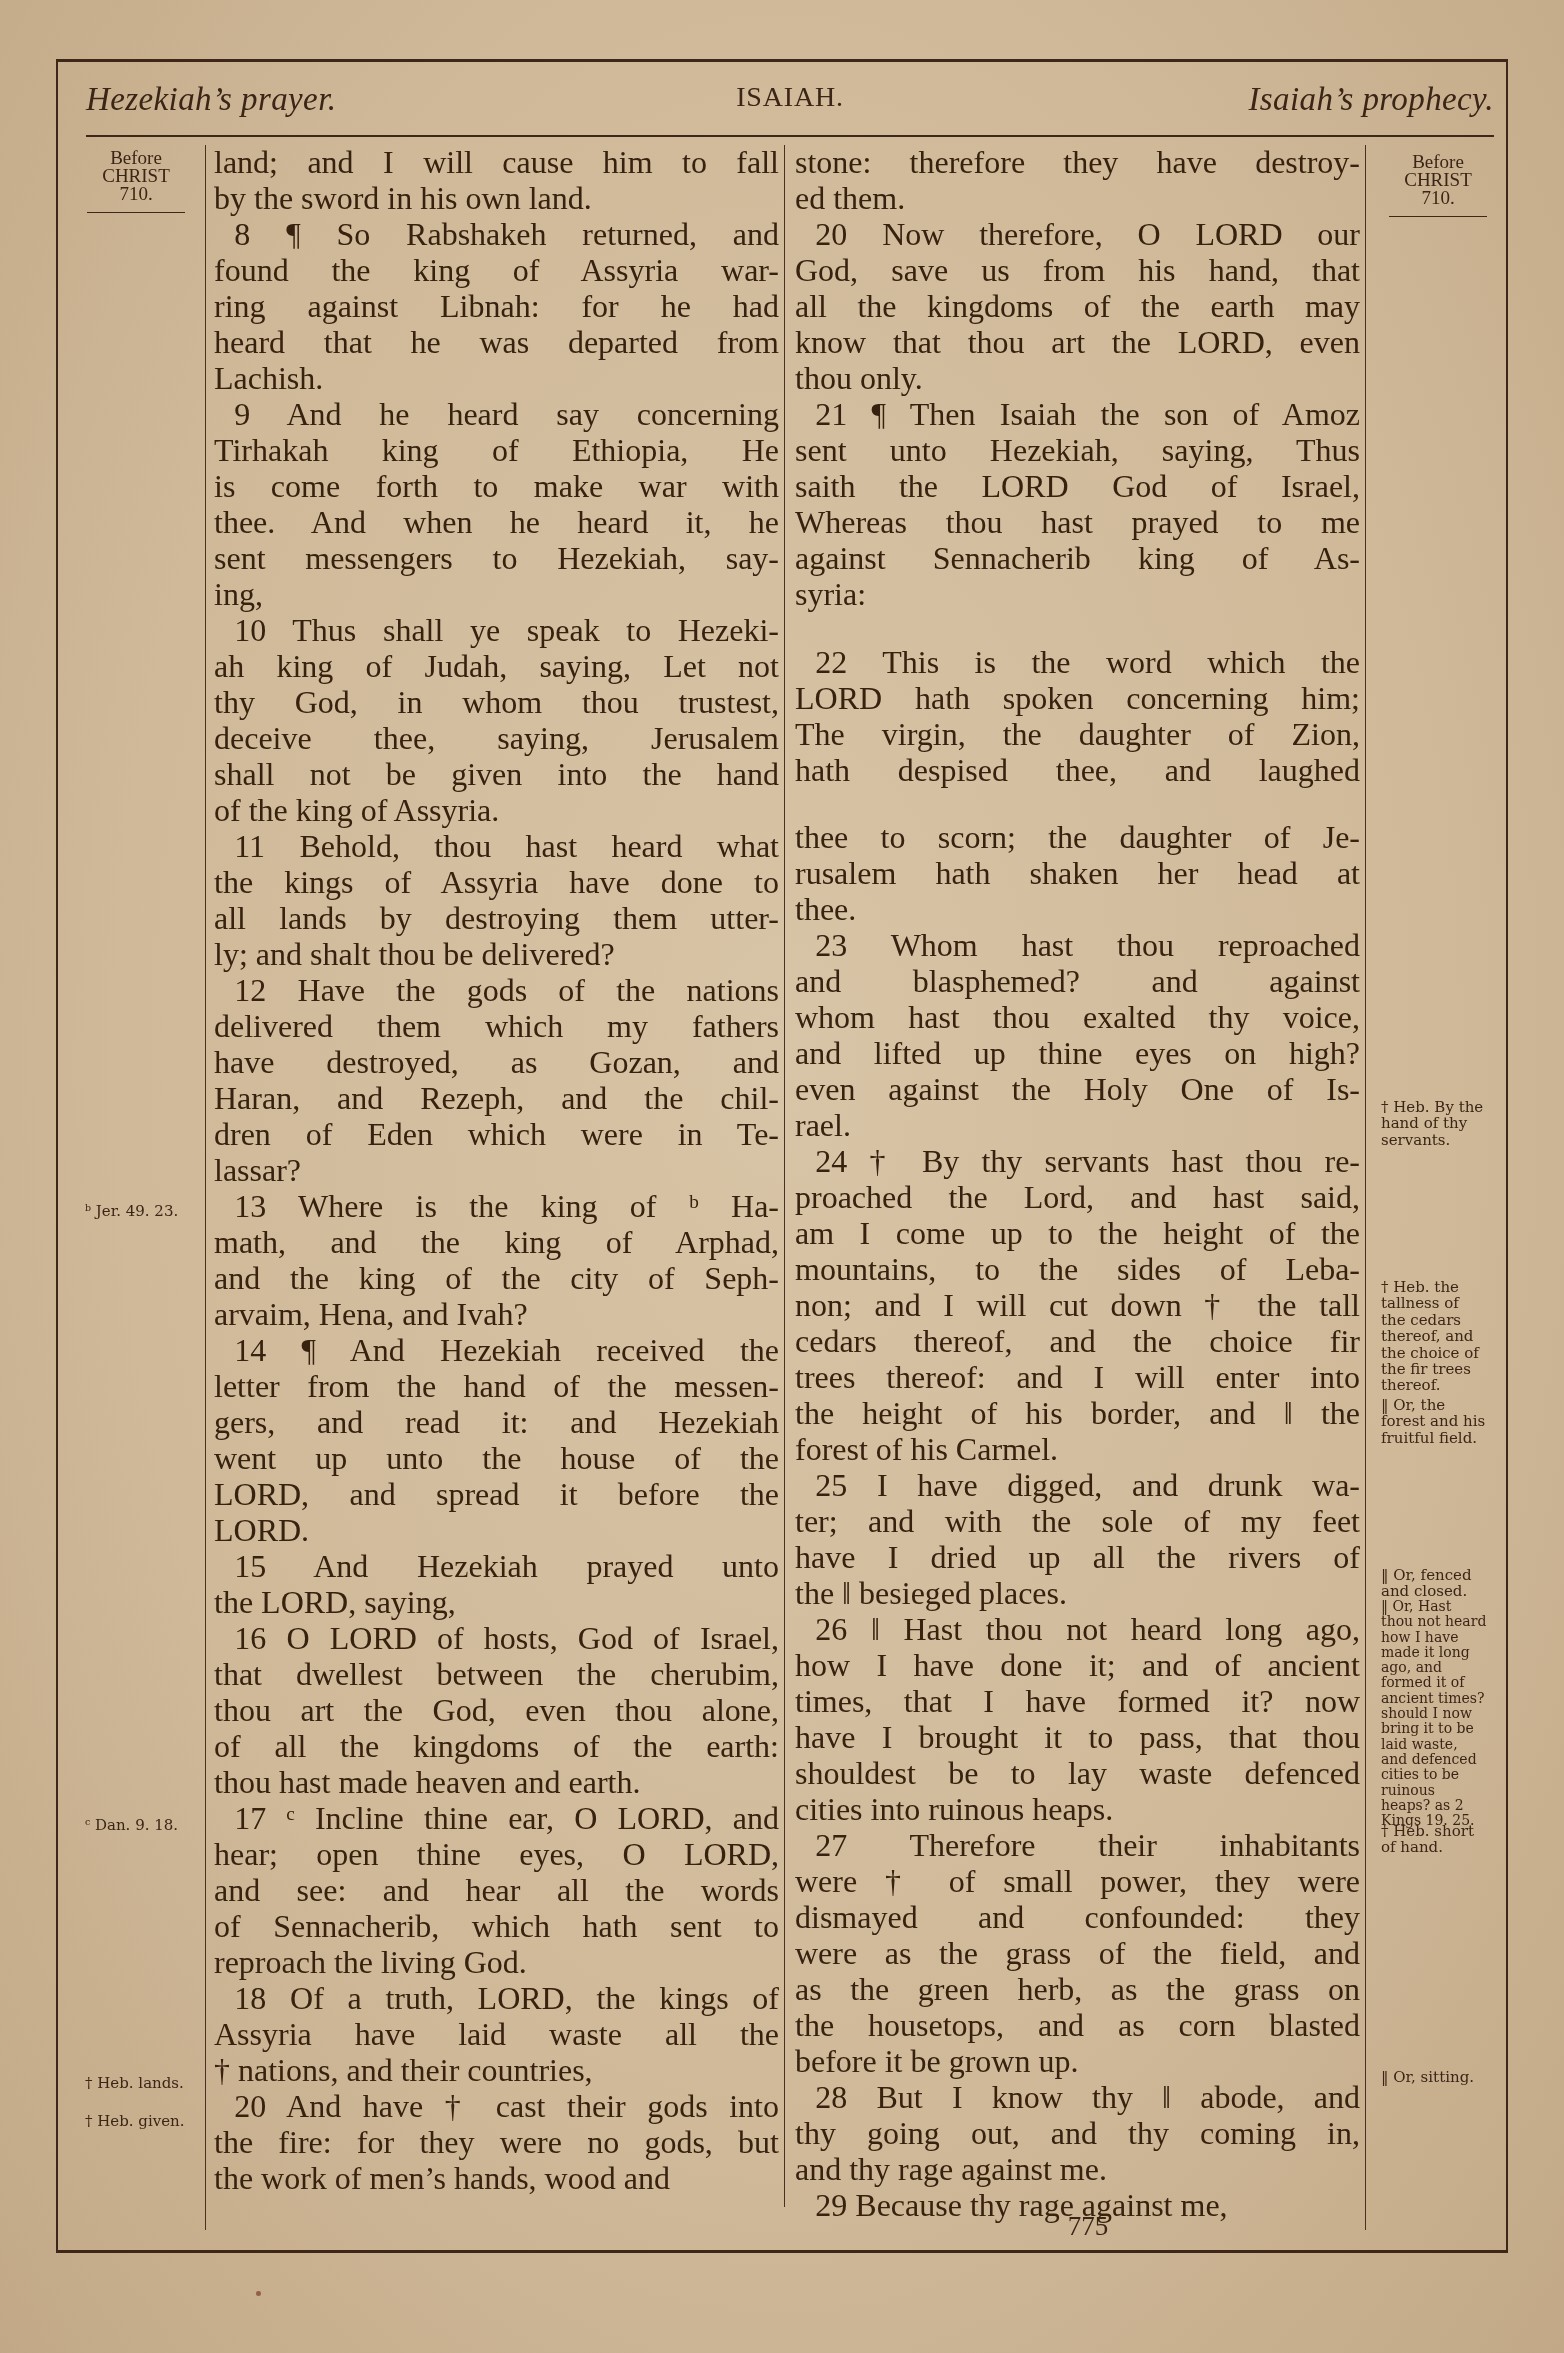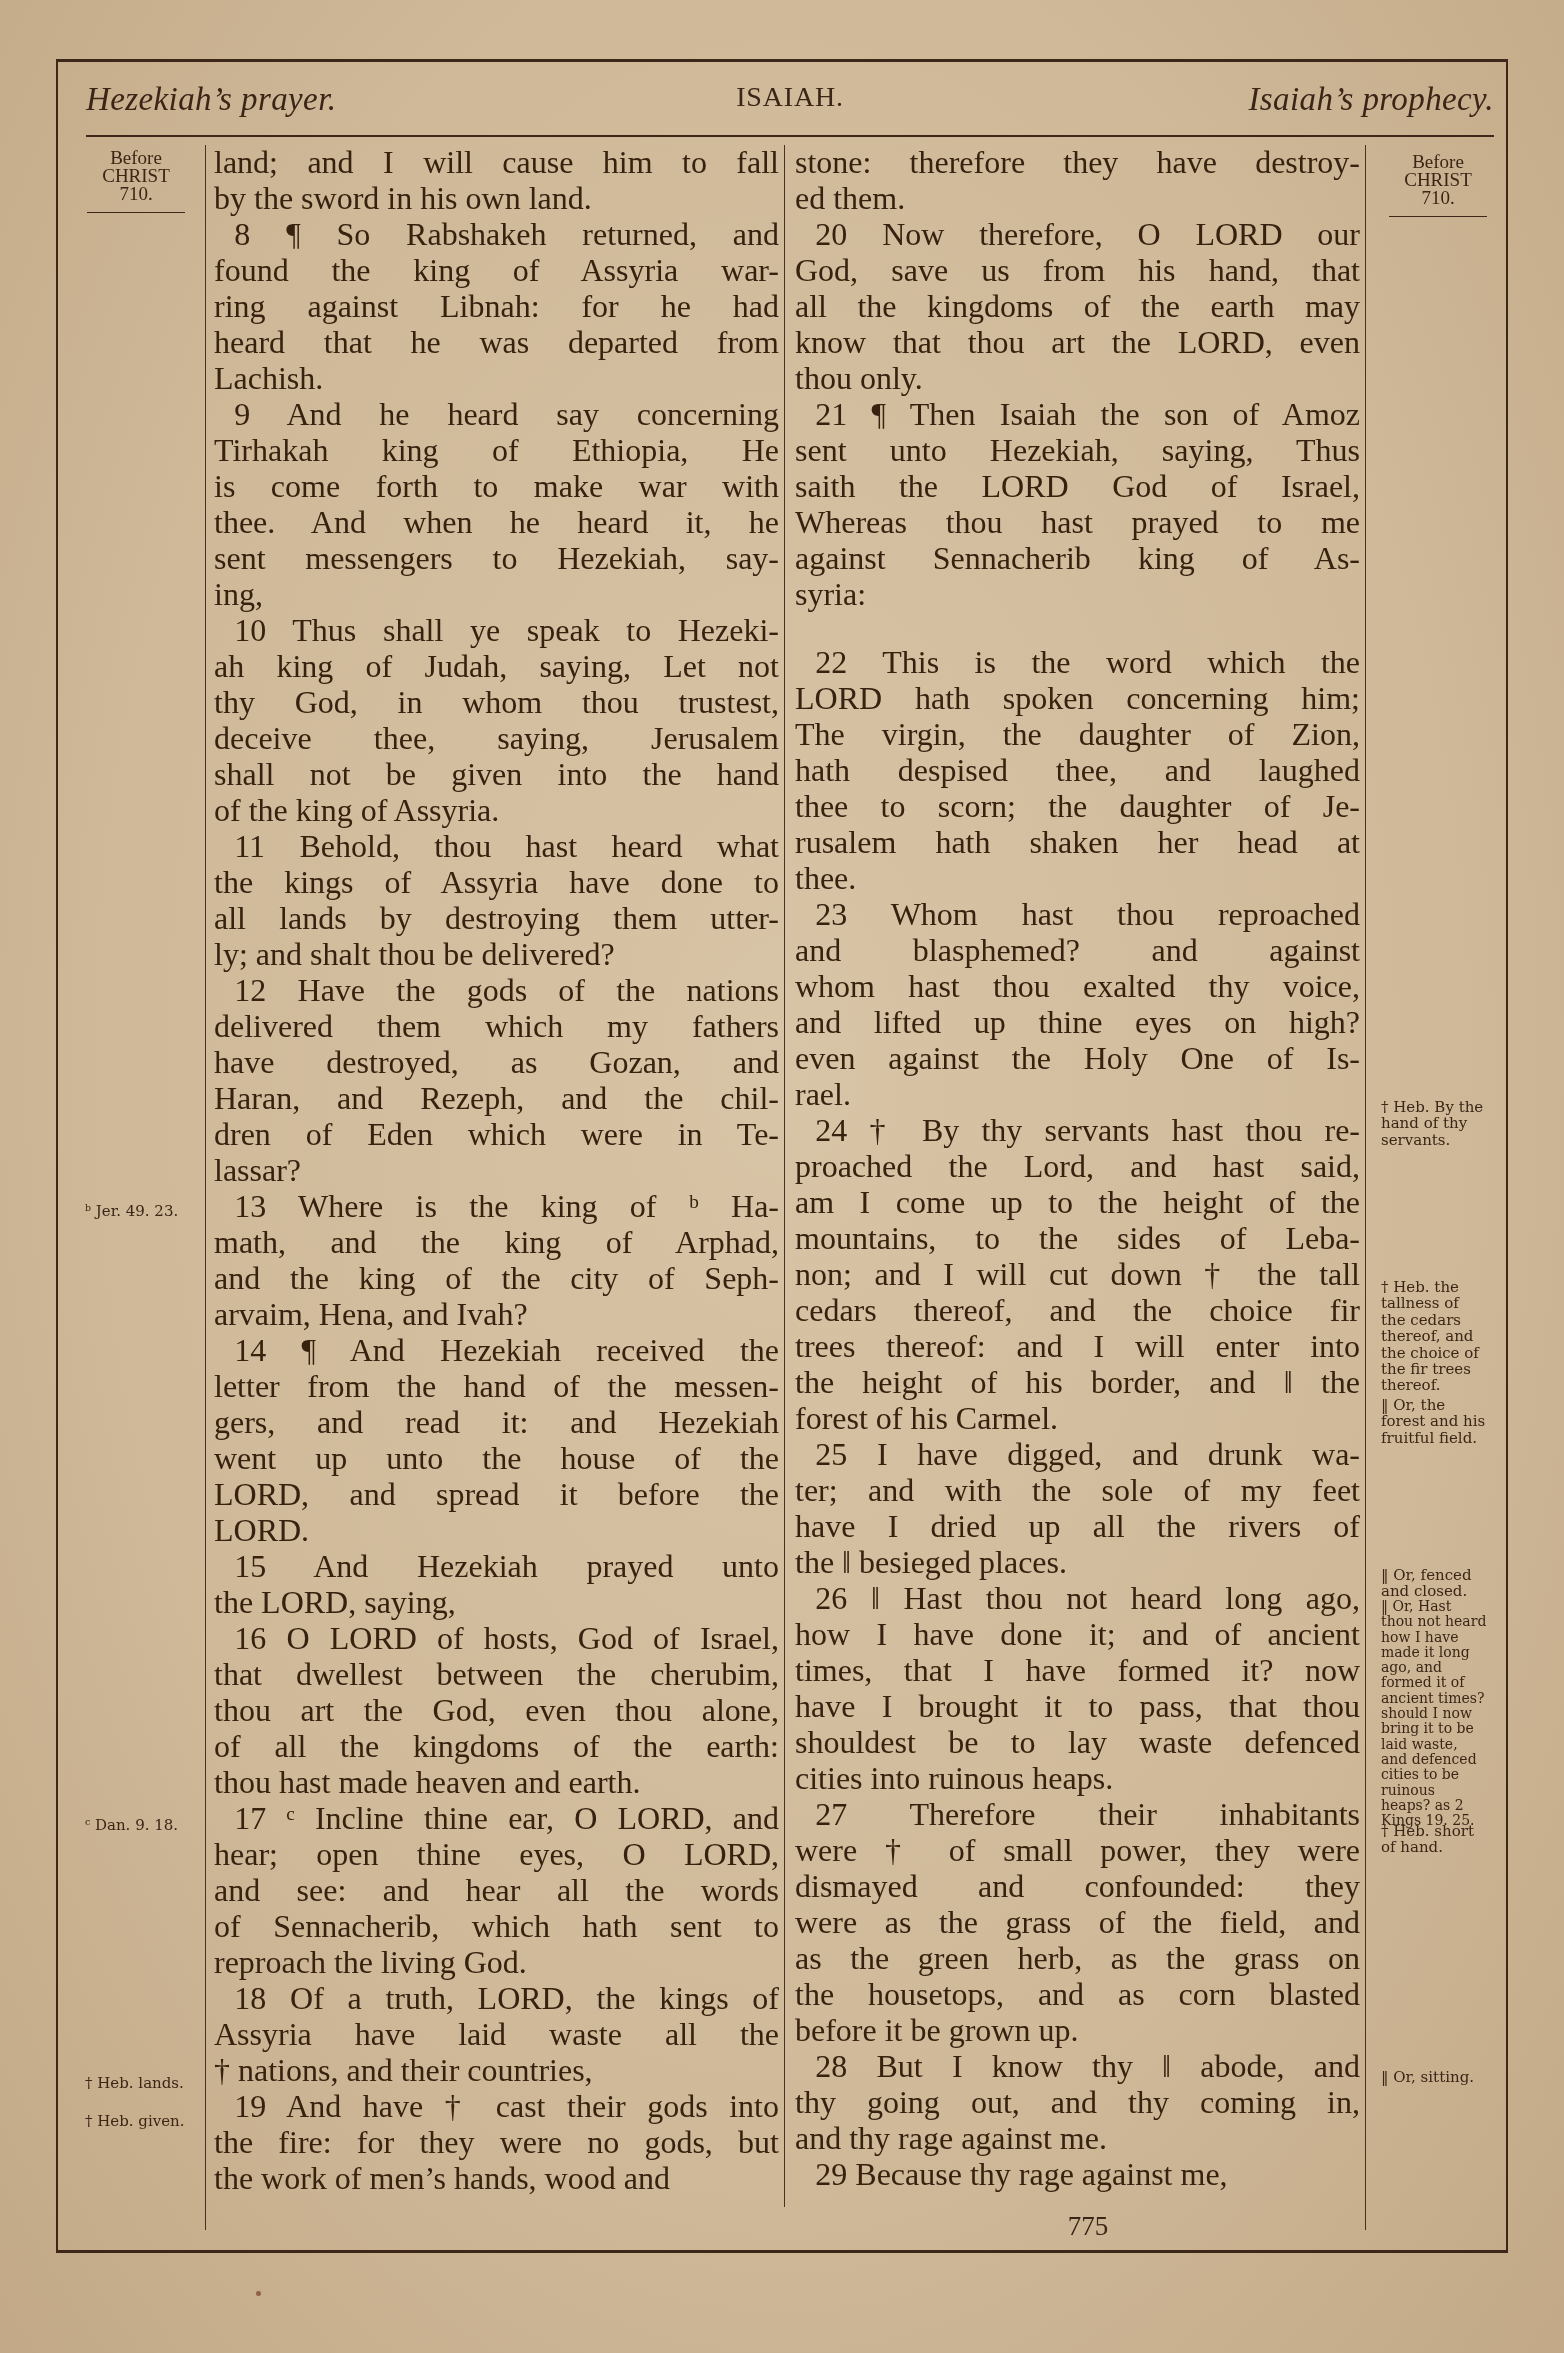--- a/index.html
+++ b/index.html
@@ -151,21 +151,21 @@
     <span class="line" style="height: 36px; line-height: 36px;">of all the kingdoms of the earth:</span>
     <span class="line last" style="height: 36px; line-height: 36px;">thou hast made heaven and earth.</span>
     <span class="line indent" style="height: 36px; line-height: 36px;">17 ᶜ Incline thine ear, O LORD, and</span>
     <span class="line" style="height: 36px; line-height: 36px;">hear; open thine eyes, O LORD,</span>
     <span class="line" style="height: 36px; line-height: 36px;">and see: and hear all the words</span>
     <span class="line" style="height: 36px; line-height: 36px;">of Sennacherib, which hath sent to</span>
     <span class="line last" style="height: 36px; line-height: 36px;">reproach the living God.</span>
     <span class="line indent" style="height: 36px; line-height: 36px;">18 Of a truth, LORD, the kings of</span>
     <span class="line" style="height: 36px; line-height: 36px;">Assyria have laid waste all the</span>
     <span class="line last" style="height: 36px; line-height: 36px;">† nations, and their countries,</span>
-    <span class="line indent" style="height: 36px; line-height: 36px;">19 And have † cast their gods into</span>
+    <span class="line indent" style="height: 36px; line-height: 36px;">20 And have † cast their gods into</span>
     <span class="line" style="height: 36px; line-height: 36px;">the fire: for they were no gods, but</span>
     <span class="line last" style="height: 36px; line-height: 36px;">the work of men’s hands, wood and</span>
   </div>
 <div class="text-col" id="right-col" style="left:795px; top:144px;">
     <span class="line" style="height: 36px; line-height: 36px;">stone: therefore they have destroy-</span>
     <span class="line last" style="height: 36px; line-height: 36px;">ed them.</span>
     <span class="line indent" style="height: 36px; line-height: 36px;">20 Now therefore, O LORD our</span>
     <span class="line" style="height: 36px; line-height: 36px;">God, save us from his hand, that</span>
     <span class="line" style="height: 36px; line-height: 36px;">all the kingdoms of the earth may</span>
     <span class="line" style="height: 36px; line-height: 36px;">know that thou art the LORD, even</span>
@@ -173,21 +173,21 @@
     <span class="line indent" style="height: 36px; line-height: 36px;">21 ¶ Then Isaiah the son of Amoz</span>
     <span class="line" style="height: 36px; line-height: 36px;">sent unto Hezekiah, saying, Thus</span>
     <span class="line" style="height: 36px; line-height: 36px;">saith the LORD God of Israel,</span>
     <span class="line" style="height: 36px; line-height: 36px;">Whereas thou hast prayed to me</span>
     <span class="line" style="height: 36px; line-height: 36px;">against Sennacherib king of As-</span>
     <span class="line last" style="height: 36px; line-height: 36px;">syria:</span>
     <span class="line indent" style="height: 36px; line-height: 36px; margin-top: 32px;">22 This is the word which the</span>
     <span class="line" style="height: 36px; line-height: 36px;">LORD hath spoken concerning him;</span>
     <span class="line" style="height: 36px; line-height: 36px;">The virgin, the daughter of Zion,</span>
     <span class="line" style="height: 36px; line-height: 36px;">hath despised thee, and laughed</span>
-    <span class="line" style="height: 36px; line-height: 36px;">thee to scorn; the daughter of Je-</span>
+    <span class="line" style="height: 36px; line-height: 36px; margin-top: 31px;">thee to scorn; the daughter of Je-</span>
     <span class="line" style="height: 36px; line-height: 36px;">rusalem hath shaken her head at</span>
     <span class="line last" style="height: 36px; line-height: 36px;">thee.</span>
     <span class="line indent" style="height: 36px; line-height: 36px;">23 Whom hast thou reproached</span>
     <span class="line" style="height: 36px; line-height: 36px;">and blasphemed? and against</span>
     <span class="line" style="height: 36px; line-height: 36px;">whom hast thou exalted thy voice,</span>
     <span class="line" style="height: 36px; line-height: 36px;">and lifted up thine eyes on high?</span>
     <span class="line" style="height: 36px; line-height: 36px;">even against the Holy One of Is-</span>
     <span class="line last" style="height: 36px; line-height: 36px;">rael.</span>
     <span class="line indent" style="height: 36px; line-height: 36px;">24 † By thy servants hast thou re-</span>
     <span class="line" style="height: 36px; line-height: 36px;">proached the Lord, and hast said,</span>

